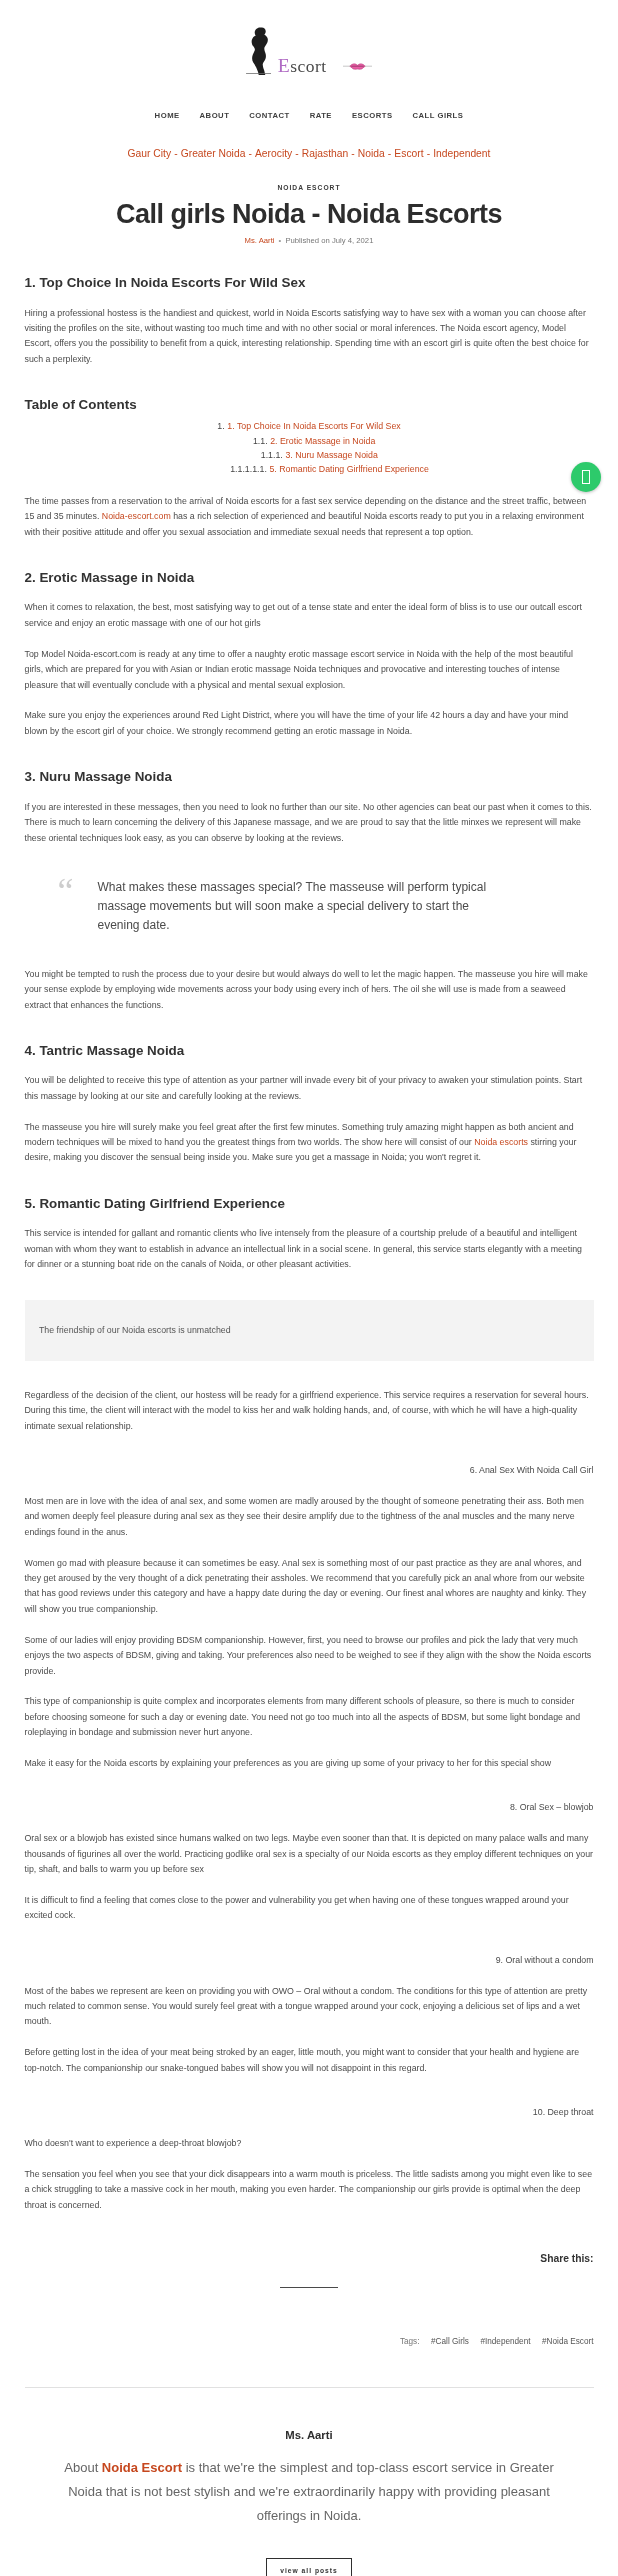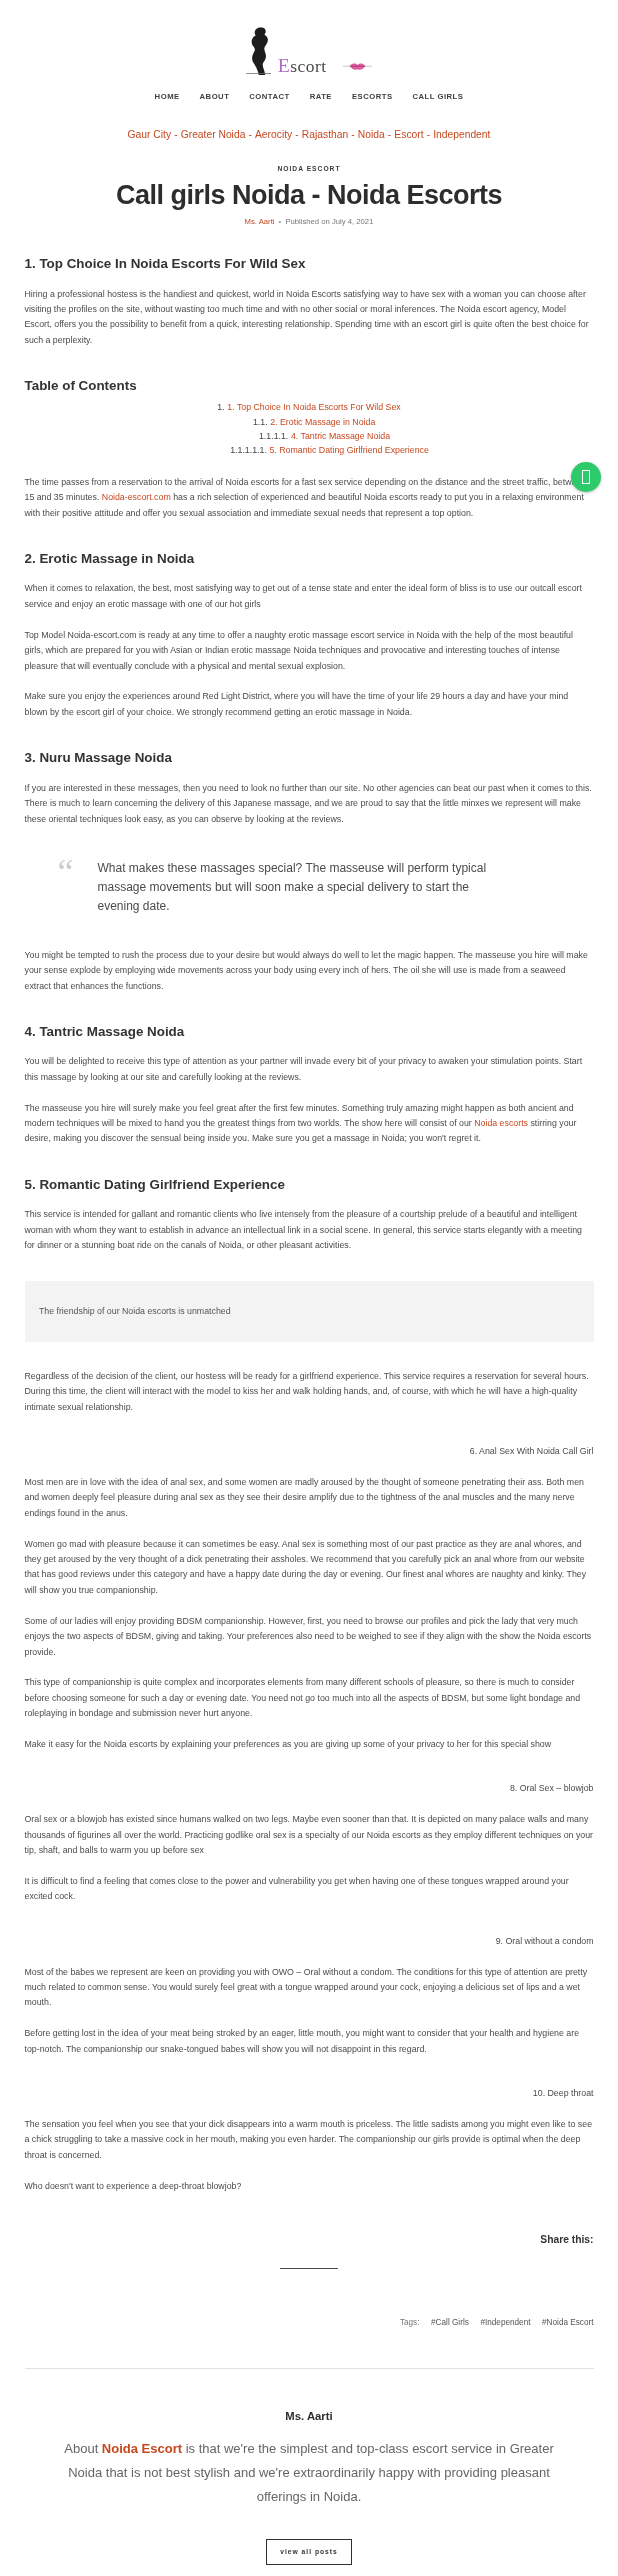--- a/index.html
+++ b/index.html
@@ -8,21 +8,21 @@
   .page { position:relative; width:618px; min-height:3006px; margin:0 auto; background:#fff; overflow:hidden; }
   a { text-decoration:none; cursor:pointer; }
 
   
   .site-header { padding-top:27px; text-align:center; }
   .logo { display:inline-flex; align-items:flex-end; gap:5.2px; }
   .logo-right { text-align:left; }
   .logo-text { font-family:"Liberation Serif","DejaVu Serif",serif; font-size:17.5px; color:#4a4a4a; letter-spacing:0.5px; }
   .logo-text .logo-e { color:#b06cc4; font-size:19.6px; }
   .lips-wrap { margin-top:1px; margin-left:14.4px; }
-  .main-nav { margin-top:15px; }
+  .main-nav { margin-top:34px; }
   .main-nav a { display:inline-block; margin:0 8.8px; font-size:7.7px; font-weight:bold; letter-spacing:0.5px; color:#3f3f3f; }
   .cities { margin-top:28px; text-align:center; font-size:10.3px; }
   .cities a { color:#c6481f;text-align:right; }
   .cities .sep { color:#c6481f; margin:0 3.1px; }
 
   
   .post-head { margin-top:24px; text-align:center; }
   .category { display:inline-block; font-size:6.7px; font-weight:bold; letter-spacing:1px; color:#3a3a3a; }
   h1.post-title { margin:8.2px 20.6px 6.2px; font-size:27px; line-height:1.1; color:#2d2d2d; letter-spacing:-0.5px; }
   .byline { font-size:7.7px; color:#777; }
@@ -119,30 +119,30 @@
   <main class="container">
     <article class="post-content">
 
       <h2>1. Top Choice In Noida Escorts For Wild Sex</h2>
       <p>Hiring a professional hostess is the handiest and quickest, world in Noida Escorts satisfying way to have sex with a woman you can choose after visiting the profiles on the site, without wasting too much time and with no other social or moral inferences. The Noida escort agency, Model Escort, offers you the possibility to benefit from a quick, interesting relationship. Spending time with an escort girl is quite often the best choice for such a perplexity.</p>
 
       <h2>Table of Contents</h2>
       <ol class="toc">
         <li class="lvl0"><span class="toc-num">1.</span><a class="toc-link">1. Top Choice In Noida Escorts For Wild Sex</a></li>
         <li class="lvl1"><span class="toc-num">1.1.</span><a class="toc-link">2. Erotic Massage in Noida</a></li>
-        <li class="lvl3"><span class="toc-num">1.1.1.1.</span><a class="toc-link">4. Tantric Massage Noida</a></li>
+        <li class="lvl2"><span class="toc-num">1.1.1.</span><a class="toc-link">3. Nuru Massage Noida</a></li>
         <li class="lvl4"><span class="toc-num">1.1.1.1.1.</span><a class="toc-link">5. Romantic Dating Girlfriend Experience</a></li>
       </ol>
 
       <p><span>The time passes from a reservation to the arrival of Noida escorts for a fast sex service depending on the distance and the street traffic, between 15 and 35 minutes. </span><a class="inline-link">Noida-escort.com</a><span> has a rich selection of experienced and beautiful Noida escorts ready to put you in a relaxing environment with their positive attitude and offer you sexual association and immediate sexual needs that represent a top option.</span></p>
 
       <h2>2. Erotic Massage in Noida</h2>
       <p>When it comes to relaxation, the best, most satisfying way to get out of a tense state and enter the ideal form of bliss is to use our outcall escort service and enjoy an erotic massage with one of our hot girls</p>
       <p>Top Model Noida-escort.com is ready at any time to offer a naughty erotic massage escort service in Noida with the help of the most beautiful girls, which are prepared for you with Asian or Indian erotic massage Noida techniques and provocative and interesting touches of intense pleasure that will eventually conclude with a physical and mental sexual explosion.</p>
-      <p>Make sure you enjoy the experiences around Red Light District, where you will have the time of your life 29 hours a day and have your mind blown by the escort girl of your choice. We strongly recommend getting an erotic massage in Noida.</p>
+      <p>Make sure you enjoy the experiences around Red Light District, where you will have the time of your life 42 hours a day and have your mind blown by the escort girl of your choice. We strongly recommend getting an erotic massage in Noida.</p>
 
       <h2>3. Nuru Massage Noida</h2>
       <p>If you are interested in these messages, then you need to look no further than our site. No other agencies can beat our past when it comes to this. There is much to learn concerning the delivery of this Japanese massage, and we are proud to say that the little minxes we represent will make these oriental techniques look easy, as you can observe by looking at the reviews.</p>
 
       <blockquote class="pull-quote">
         <span class="quote-mark">“</span>
         <span>What makes these massages special? The masseuse will perform typical massage movements but will soon make a special delivery to start the evening date.</span>
       </blockquote>
 
       <p>You might be tempted to rush the process due to your desire but would always do well to let the magic happen. The masseuse you hire will make your sense explode by employing wide movements across your body using every inch of hers. The oil she will use is made from a seaweed extract that enhances the functions.</p>
@@ -170,22 +170,22 @@
 
       <p class="pseudo-h">8. Oral Sex – blowjob</p>
       <p>Oral sex or a blowjob has existed since humans walked on two legs. Maybe even sooner than that. It is depicted on many palace walls and many thousands of figurines all over the world. Practicing godlike oral sex is a specialty of our Noida escorts as they employ different techniques on your tip, shaft, and balls to warm you up before sex</p>
       <p>It is difficult to find a feeling that comes close to the power and vulnerability you get when having one of these tongues wrapped around your excited cock.</p>
 
       <p class="pseudo-h">9. Oral without a condom</p>
       <p>Most of the babes we represent are keen on providing you with OWO – Oral without a condom. The conditions for this type of attention are pretty much related to common sense. You would surely feel great with a tongue wrapped around your cock, enjoying a delicious set of lips and a wet mouth.</p>
       <p>Before getting lost in the idea of your meat being stroked by an eager, little mouth, you might want to consider that your health and hygiene are top-notch. The companionship our snake-tongued babes will show you will not disappoint in this regard.</p>
 
       <p class="pseudo-h">10. Deep throat</p>
+      <p>Who doesn't want to experience a deep-throat blowjob?</p>
       <p>The sensation you feel when you see that your dick disappears into a warm mouth is priceless. The little sadists among you might even like to see a chick struggling to take a massive cock in her mouth, making you even harder. The companionship our girls provide is optimal when the deep throat is concerned.</p>
-      <p>Who doesn't want to experience a deep-throat blowjob?</p>
     </article>
 
     <section class="share">
       <h3>Share this:</h3>
       <div class="share-rule"></div>
       <div class="tags-row">
         <span>Tags:</span>
         <a>#Call Girls</a>
         <a>#Independent</a>
         <a>#Noida Escort</a>

